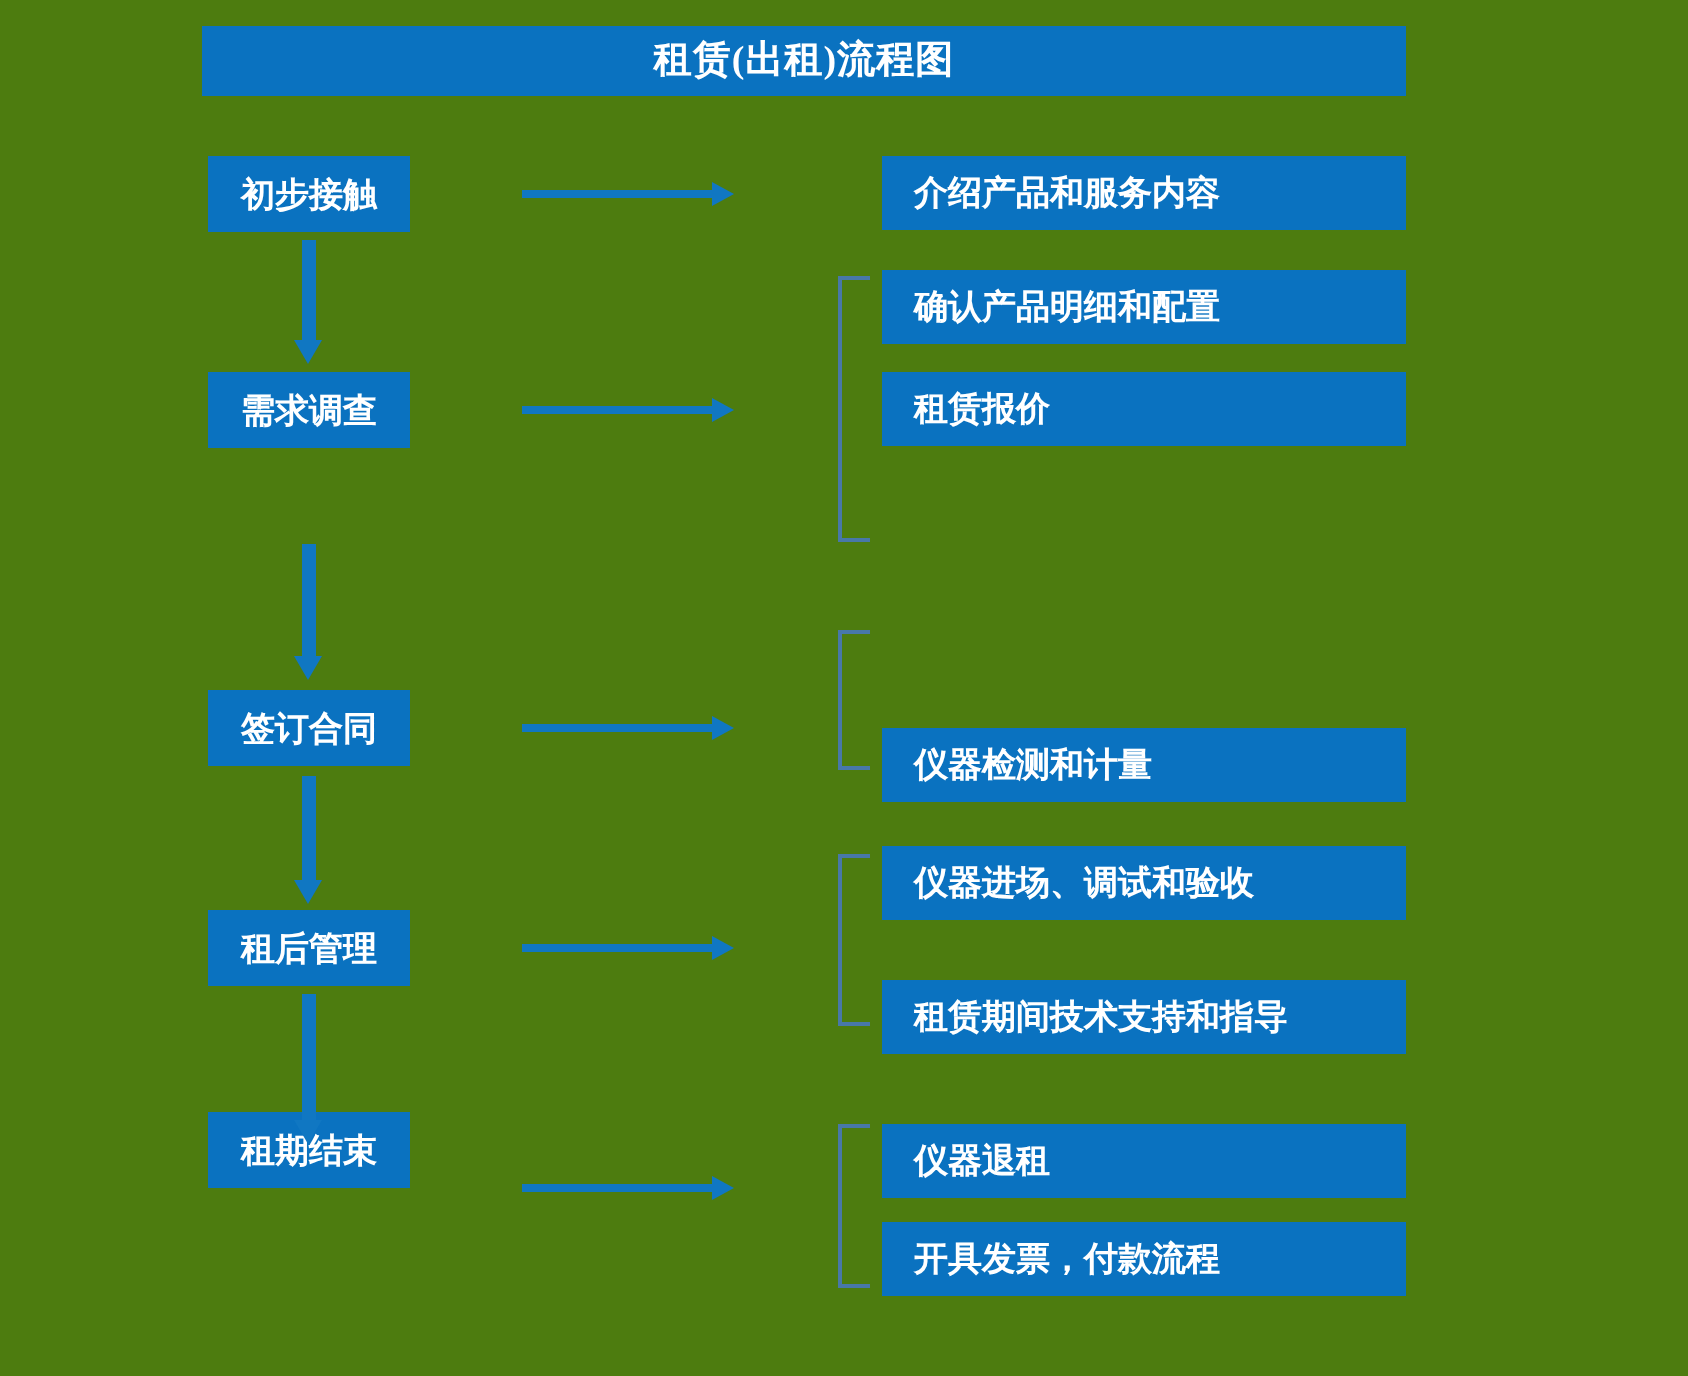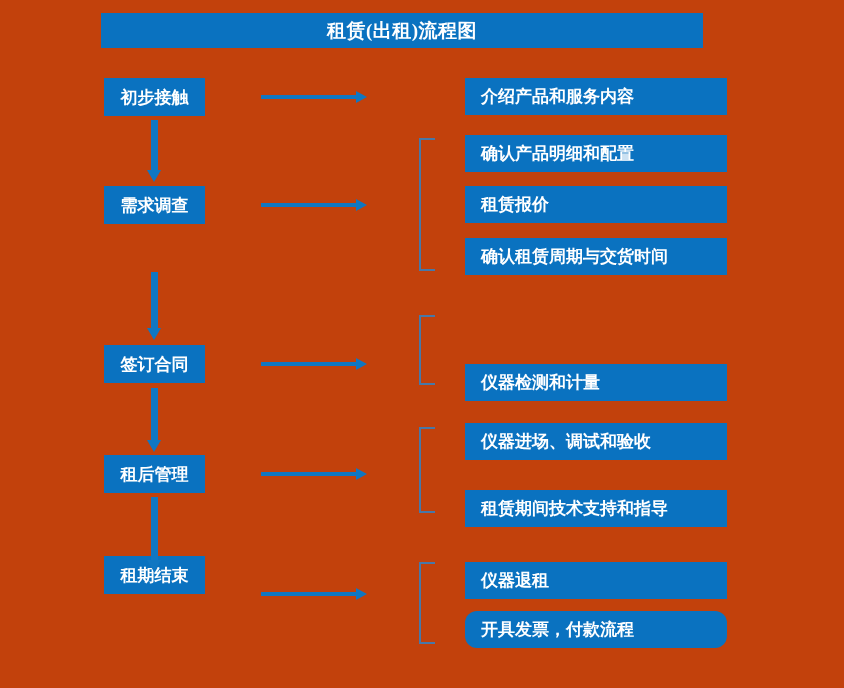--- a/index.html
+++ b/index.html
@@ -8,21 +8,21 @@
     padding: 0;
     background: #ffffff;
   }
   body {
     font-family: "Liberation Serif", "DejaVu Serif", serif;
   }
   #canvas {
     position: relative;
     width: 844px;
     height: 688px;
-    background: #c2410c;
+    background: #4d7c0f;
     overflow: hidden;
   }
 
   
   .title-bar {
     position: absolute;
     left: 101px;
     top: 13px;
     width: 602px;
     height: 35px;
@@ -62,21 +62,20 @@
     background: #0a72c0;
     color: #ffffff;
     display: flex;
     align-items: center;
     font-size: 17px;
     font-weight: bold;
     line-height: 1;
     padding-left: 16px;
     box-sizing: border-box;
     white-space: nowrap;
-    margin-left: 24px;
   }
 
   
   .v-arrow {
     position: absolute;
     left: 0;
     top: 0;
   }
   .v-arrow .stem {
     position: absolute;
@@ -196,26 +195,25 @@
   <div class="bracket" style="left:419px; top:427px; height:86px;"></div>
 
   <div class="bracket" style="left:419px; top:562px; height:82px;"></div>
 
   <div class="detail-box" style="top:78px;">介绍产品和服务内容</div>
 
   <div class="detail-box" style="top:186px;">租赁报价</div>
 
   <div class="detail-box" style="top:135px;">确认产品明细和配置</div>
 
-  <div class="detail-box" style="top:238px;">确认租赁周期与交货时间</div>
 
 
   <div class="detail-box" style="top:364px;">仪器检测和计量</div>
 
   <div class="detail-box" style="top:423px;">仪器进场、调试和验收</div>
 
   <div class="detail-box" style="top:490px;">租赁期间技术支持和指导</div>
 
   <div class="detail-box" style="top:562px;">仪器退租</div>
 
-  <div class="detail-box" style="top:611px;border-radius:12px;">开具发票，付款流程</div>
+  <div class="detail-box" style="top:611px;">开具发票，付款流程</div>
 
 </div>
 
 </body></html>

